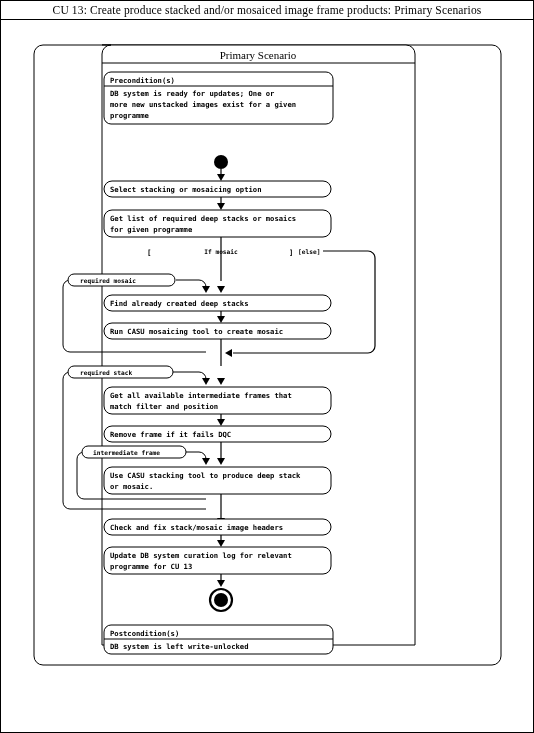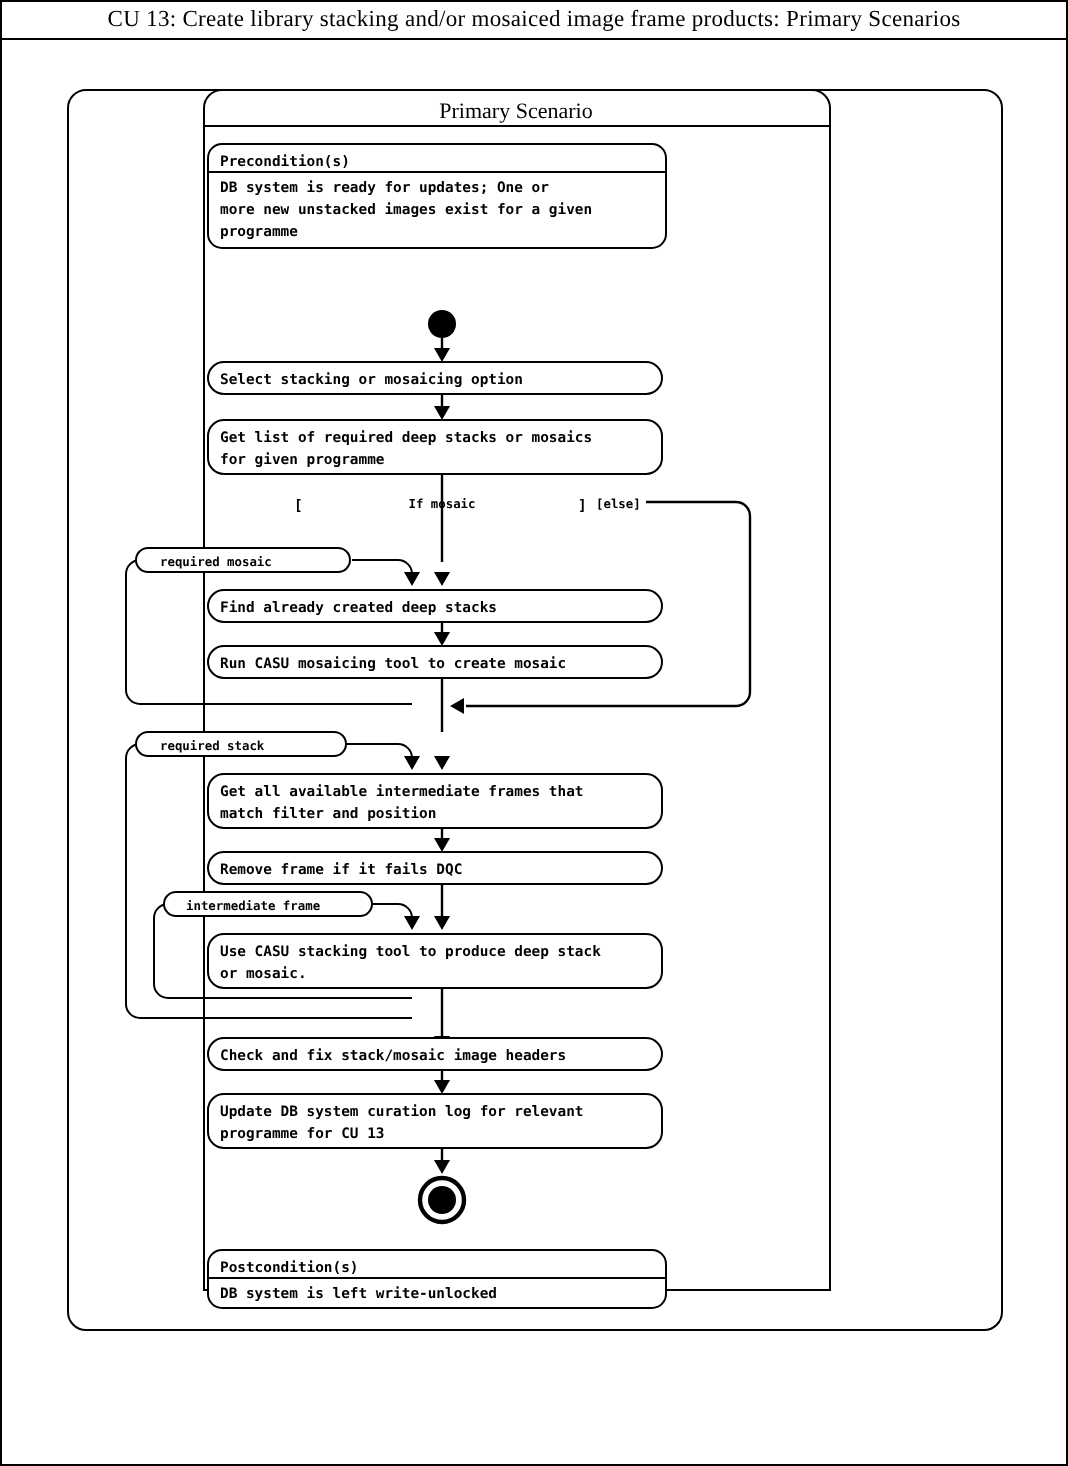--- a/index.html
+++ b/index.html
@@ -94,21 +94,21 @@
     stroke: #000000;
     stroke-width: 2.2;
   }
 </style>
 </head>
 <body>
 
 <div id="page">
 
   <div id="title-bar">
-    <span id="title-text">CU 13: Create library stacking and/or mosaiced image frame products: Primary Scenarios</span>
+    <span id="title-text">CU 13: Create produce stacked and/or mosaiced image frame products: Primary Scenarios</span>
   </div>
 
   <div id="diagram-area">
     <svg width="532" height="712" viewBox="0 0 532 712" xmlns="http://www.w3.org/2000/svg">
 
       <rect x="33" y="11" width="467" height="620" rx="9" ry="9" class="shape"></rect>
 
       <path d="M 101,11 L 405,11 A 9,9 0 0 1 414,20 L 414,611 L 101,611 Z" fill="#ffffff" stroke="none"></path>
       <path d="M 101,11 L 405,11 A 9,9 0 0 1 414,20 L 414,611 L 101,611 L 101,20 A 9,9 0 0 1 110,11 Z" fill="none" stroke="#000" stroke-width="1"></path>
       <line x1="101" y1="29" x2="414" y2="29" class="line-thin"></line>

